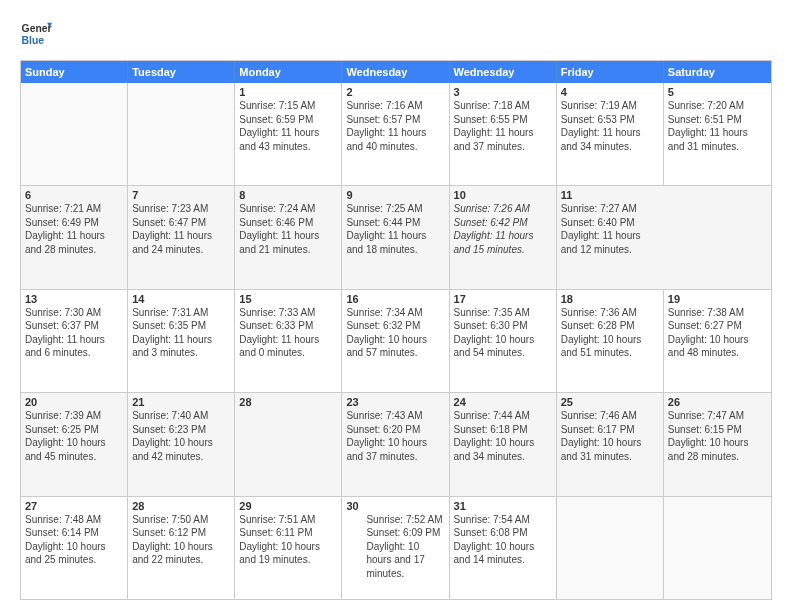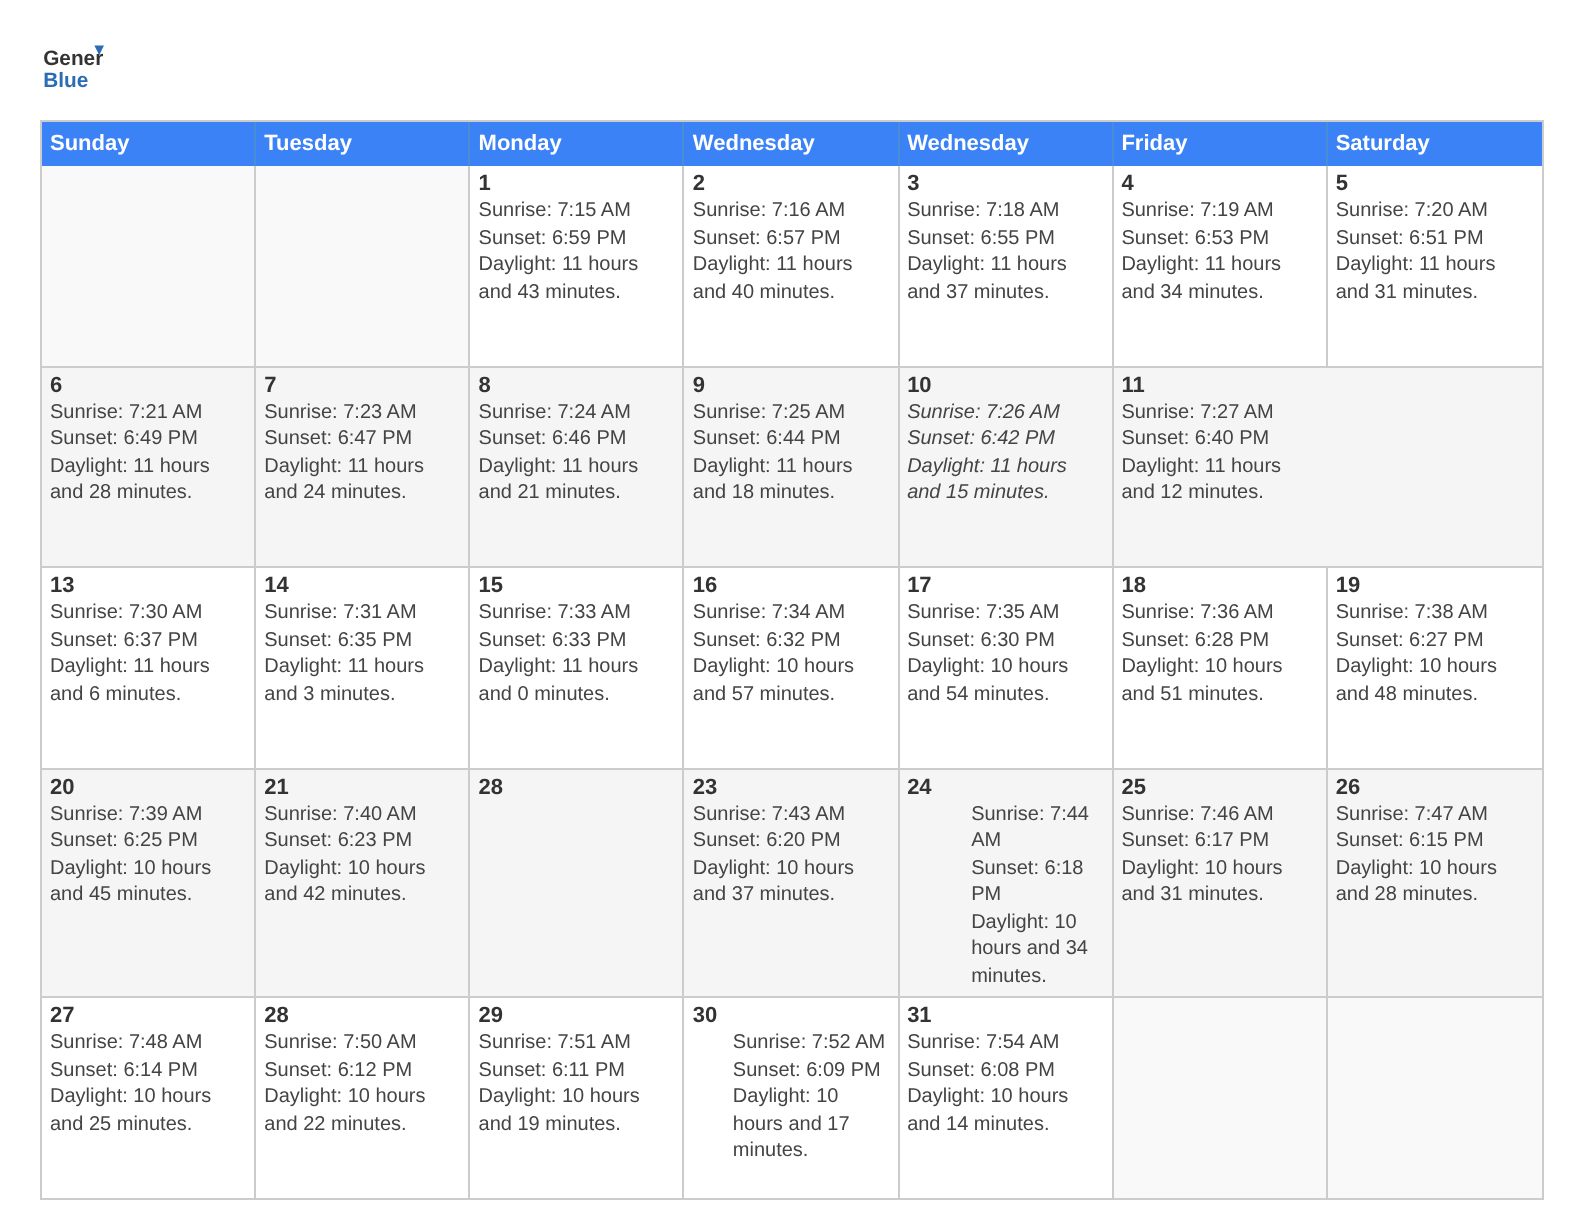--- a/index.html
+++ b/index.html
@@ -263,21 +263,21 @@
             <div class="day-num">28</div>
           </div>
           <div class="cal-cell">
             <div class="day-num">23</div>
             <div class="cell-info" style="white-space: pre-line;">Sunrise: 7:43 AM
 Sunset: 6:20 PM
 Daylight: 10 hours and 37 minutes.</div>
           </div>
           <div class="cal-cell">
             <div class="day-num">24</div>
-            <div class="cell-info" style="white-space: pre-line; margin-left: 32px;">Sunrise: 7:44 AM
+            <div class="cell-info" style="white-space: pre-line;">Sunrise: 7:44 AM
 Sunset: 6:18 PM
 Daylight: 10 hours and 34 minutes.</div>
           </div>
           <div class="cal-cell">
             <div class="day-num">25</div>
             <div class="cell-info" style="white-space: pre-line;">Sunrise: 7:46 AM
 Sunset: 6:17 PM
 Daylight: 10 hours and 31 minutes.</div>
           </div>
           <div class="cal-cell">

